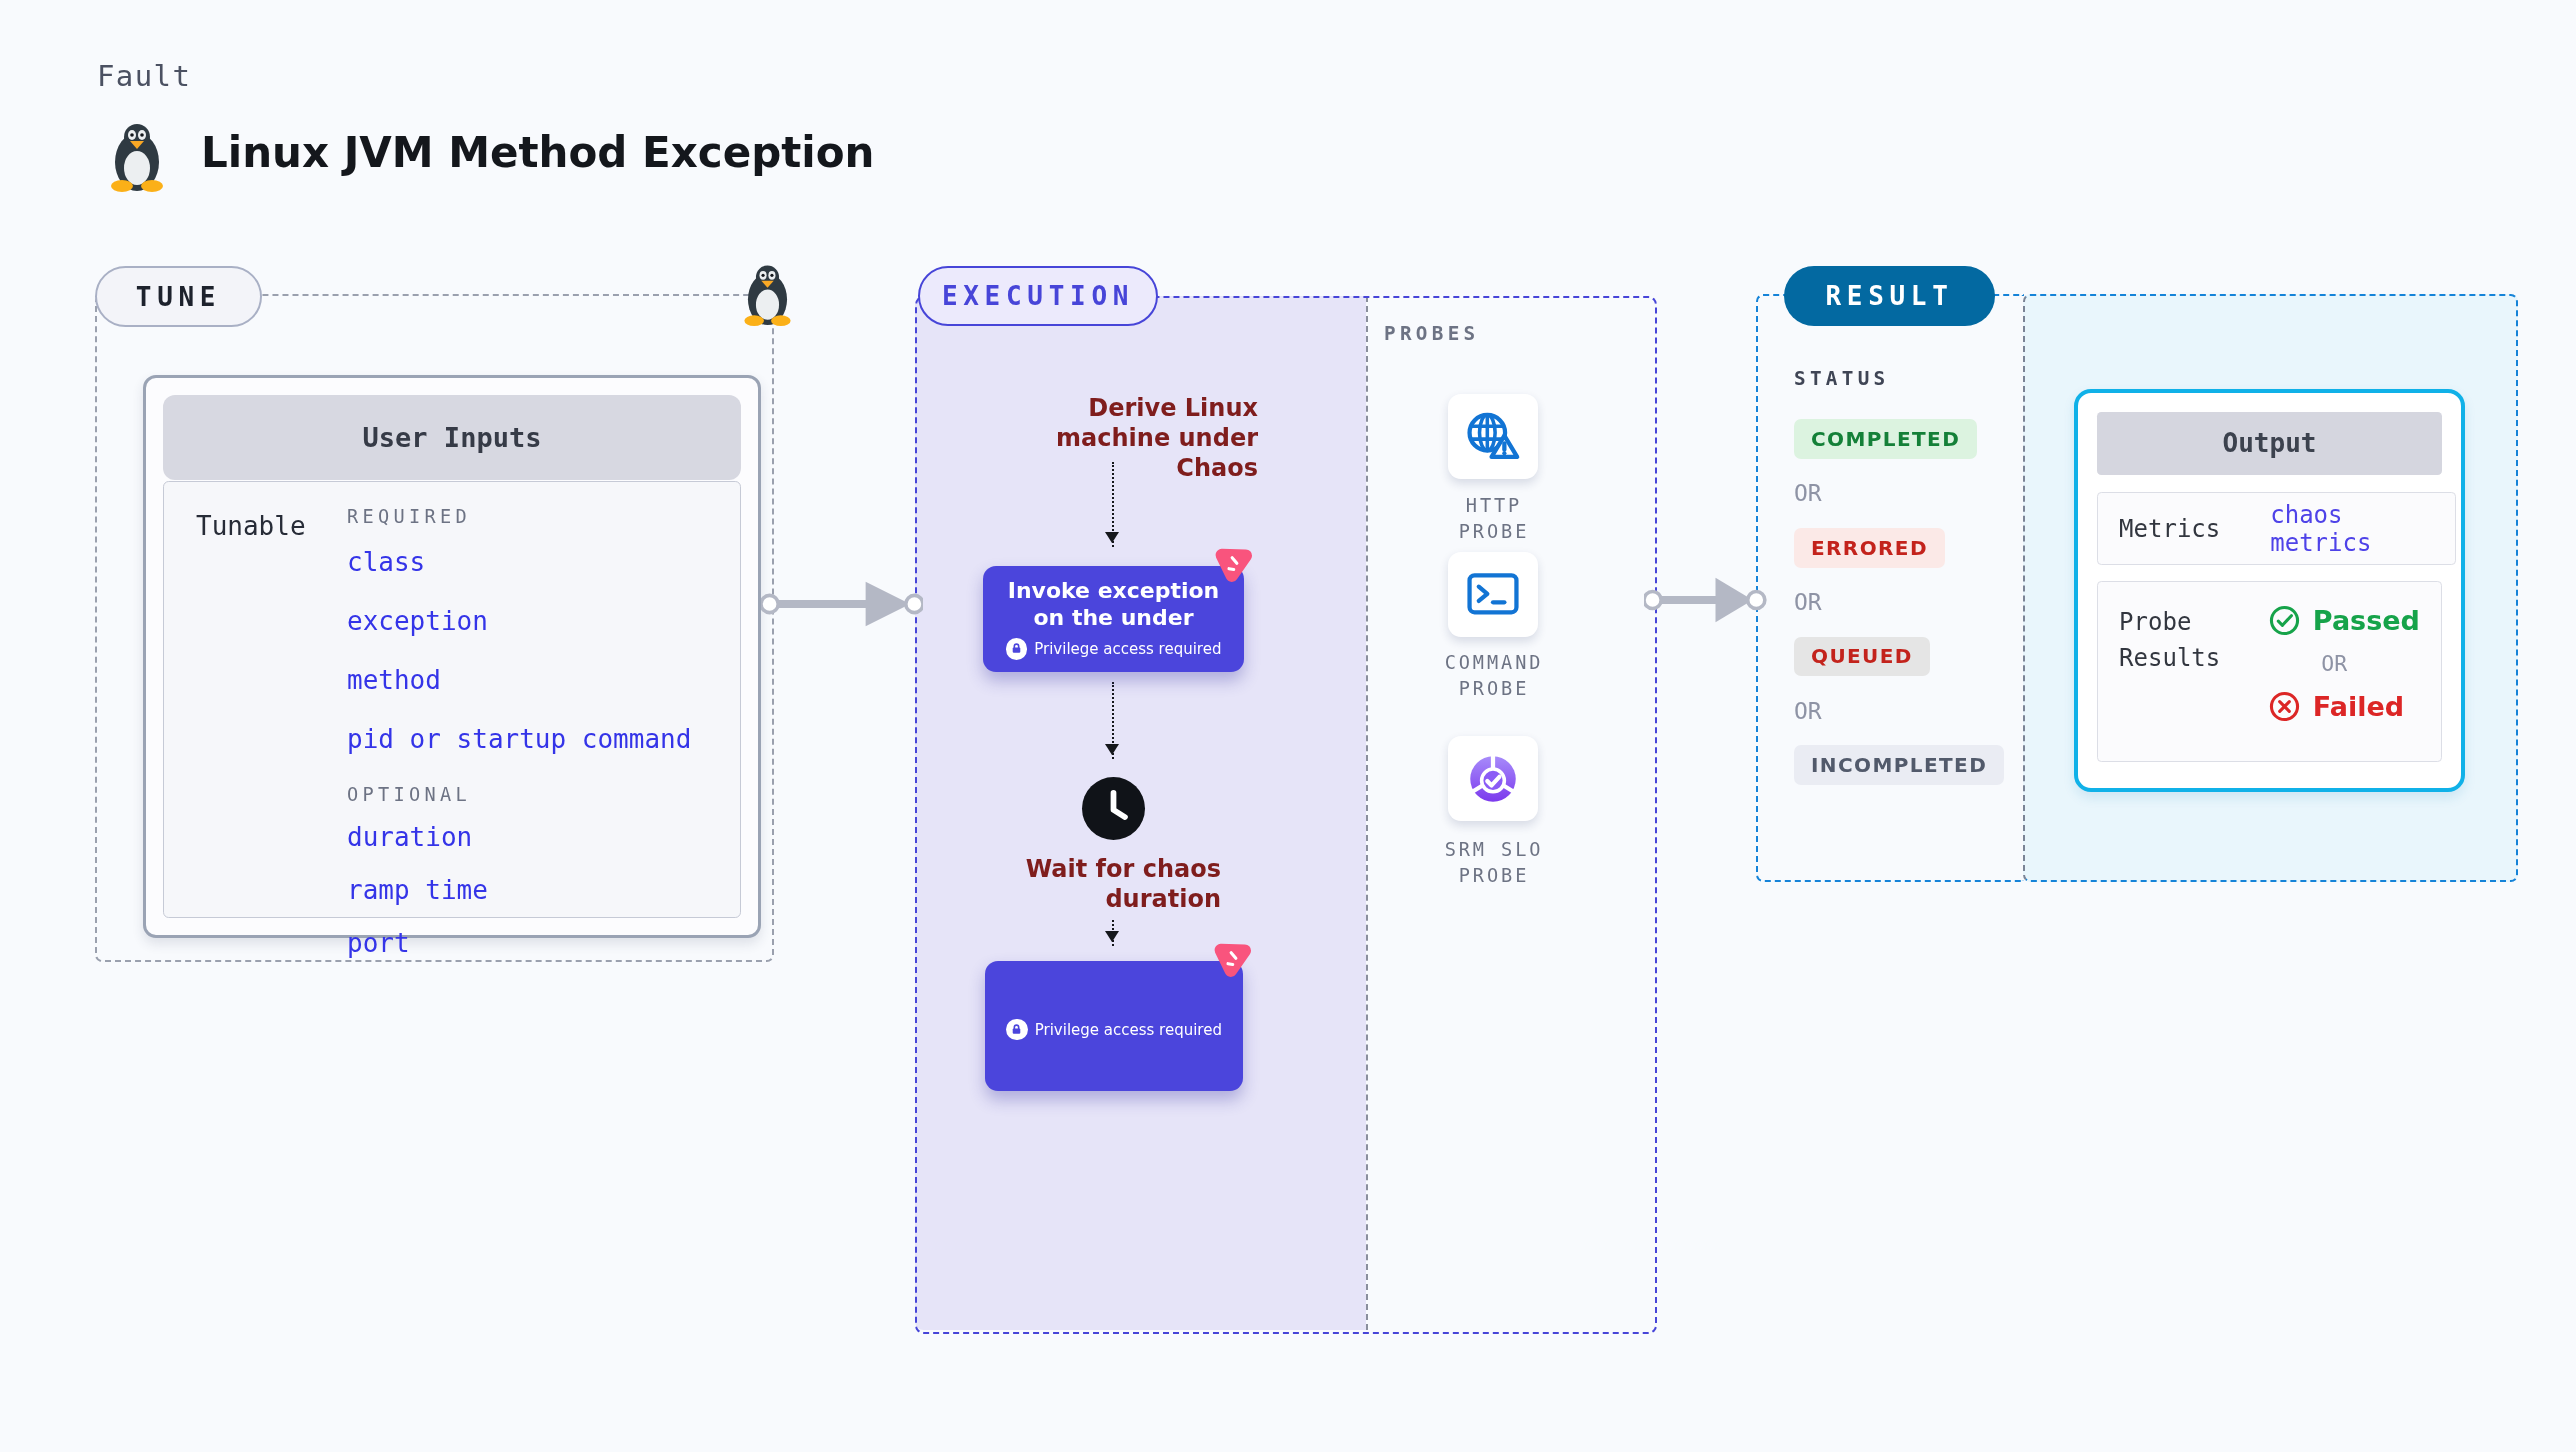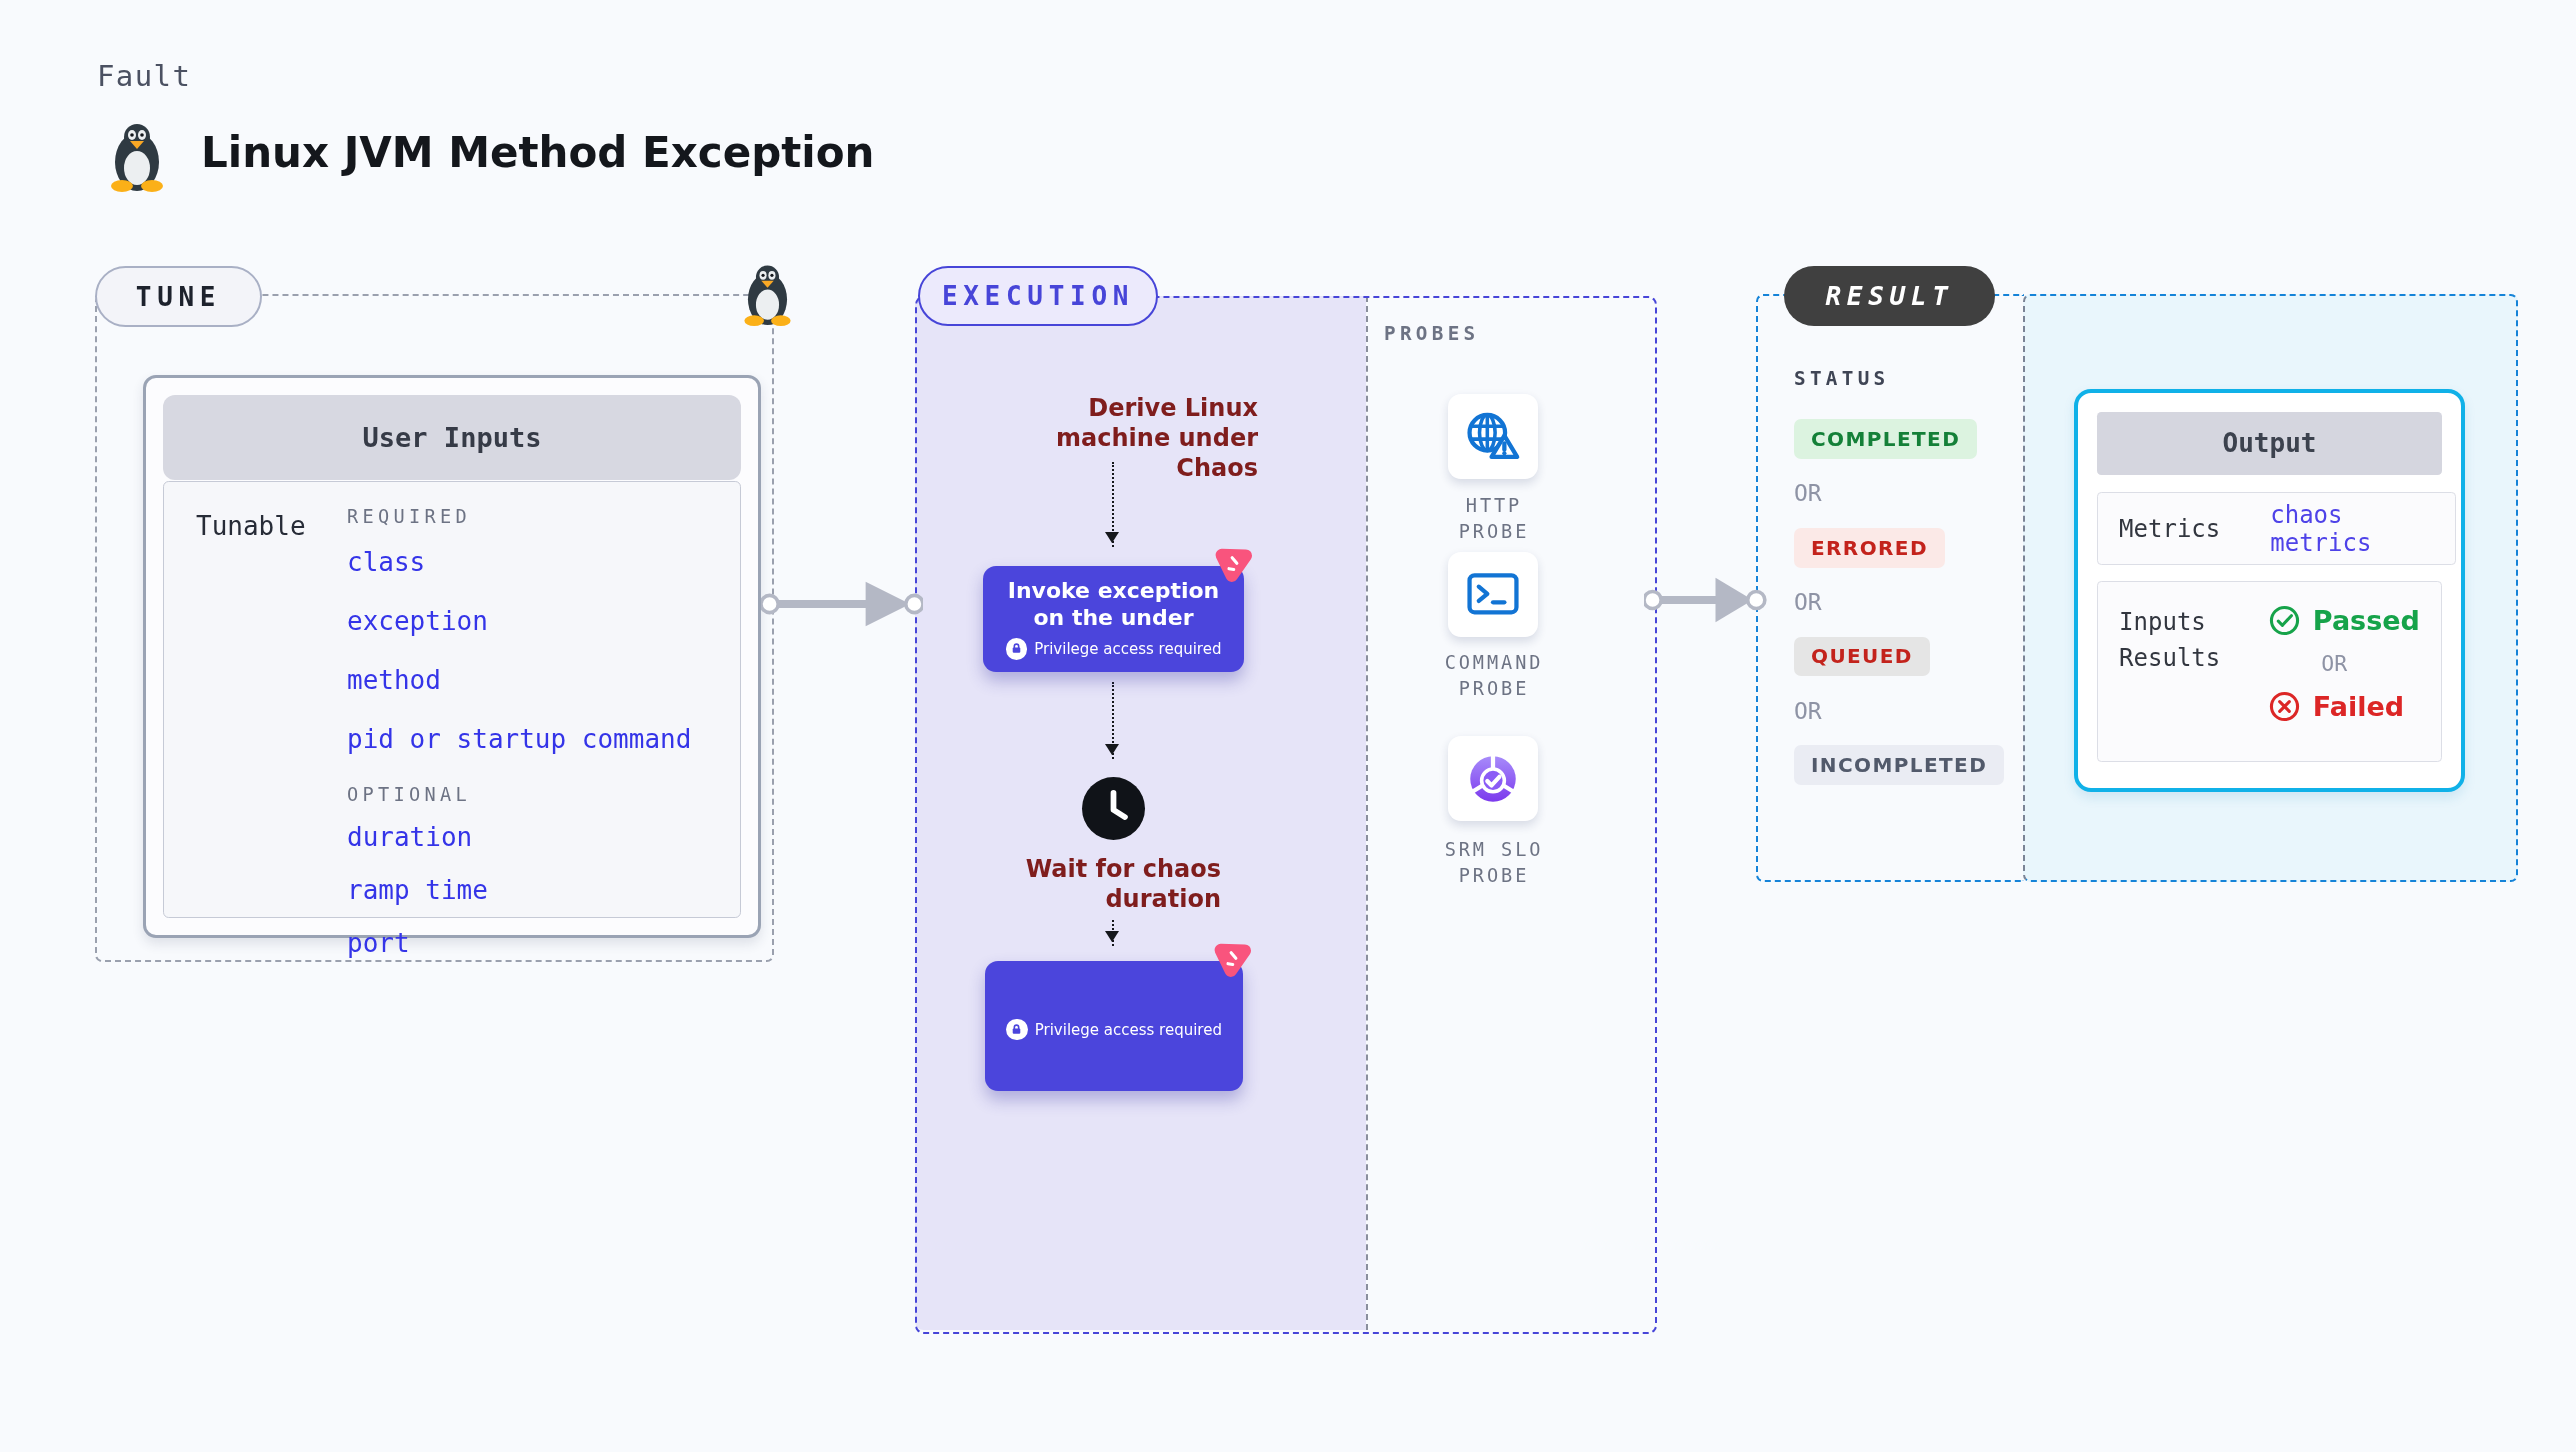--- a/index.html
+++ b/index.html
@@ -8,21 +8,21 @@
   .abs{position:absolute;}
 
   
   .eyebrow{left:97px;top:59px;font-size:29px;color:#4b5162;letter-spacing:1.4px;}
   .page-title{left:201px;top:128px;font-size:42px;font-weight:bold;color:#14171c;}
 
   
   .pill{display:flex;align-items:center;justify-content:center;font-size:26px;font-weight:bold;letter-spacing:5.7px;border-radius:31.5px;z-index:6;}
   .tune-pill{left:95px;top:266px;width:163px;height:57px;background:#f3f4f9;border:2.9px solid #a9b0c5;color:#1d222d;}
   .exec-pill{left:918px;top:266px;width:236px;height:56px;background:#eceafc;border:2.9px solid #4745d8;color:#4745d8;}
-  .result-pill{left:1784px;top:266px;width:211px;height:60px;background:#404040;color:#ffffff;border:none;font-style:italic;}
+  .result-pill{left:1784px;top:266px;width:211px;height:60px;background:#0369a1;color:#ffffff;border:none;}
 
   
   .tune-box{left:95px;top:294px;width:675px;height:664px;border:2.9px dashed #9aa0ae;border-radius:7.2px;}
   .ui-card{left:143px;top:375px;width:612px;height:557px;background:#fcfcfe;border:3.6px solid #9aa3b4;border-radius:13px;box-shadow:0 5.7px 11.5px rgba(40,50,80,.12);}
   .ui-header{position:absolute;left:17px;top:17px;right:17px;height:85px;background:#d7d8e1;border-radius:12px;display:flex;align-items:center;justify-content:center;font-size:27px;font-weight:600;color:#363b47;}
   .ui-list{position:absolute;left:17px;top:103px;right:17px;bottom:17px;background:#f6f7fa;border:1.4px solid #c6cad6;border-radius:5.7px;}
   .tunable-label{position:absolute;left:32px;top:29px;font-size:26px;color:#272c37;}
   .tun-col{position:absolute;left:183px;top:24px;display:flex;flex-direction:column;align-items:flex-start;}
   .group-label{font-size:18.6px;letter-spacing:4.3px;color:#6d7384;margin-bottom:20px;}
   .tun-item{font-size:26px;color:#3434e8;margin-bottom:29px;cursor:pointer;}
@@ -268,21 +268,21 @@
   <div class="badge neutral">INCOMPLETED</div>
 </div>
 
 <div class="abs output-card">
   <div class="out-header mono">Output</div>
   <div class="metrics-row">
     <span class="metrics-label mono">Metrics</span>
     <span class="metrics-value mono">chaos metrics</span>
   </div>
   <div class="proberes-row">
-    <div class="proberes-label mono">Inputs Results</div>
+    <div class="proberes-label mono">Probe Results</div>
     <div class="verdict-col">
       <div class="verdict">
         <svg width="33" height="33" viewBox="0 0 48 48">
           <circle cx="24" cy="24" r="19" stroke="#16a34a" stroke-width="4.5" fill="none"></circle>
           <path d="M15 25 l6 6 l13 -14" stroke="#16a34a" stroke-width="4.5" fill="none" stroke-linecap="round" stroke-linejoin="round"></path>
         </svg>
         <span class="verdict-text passed">Passed</span>
       </div>
       <div class="verdict-or mono">OR</div>
       <div class="verdict">

